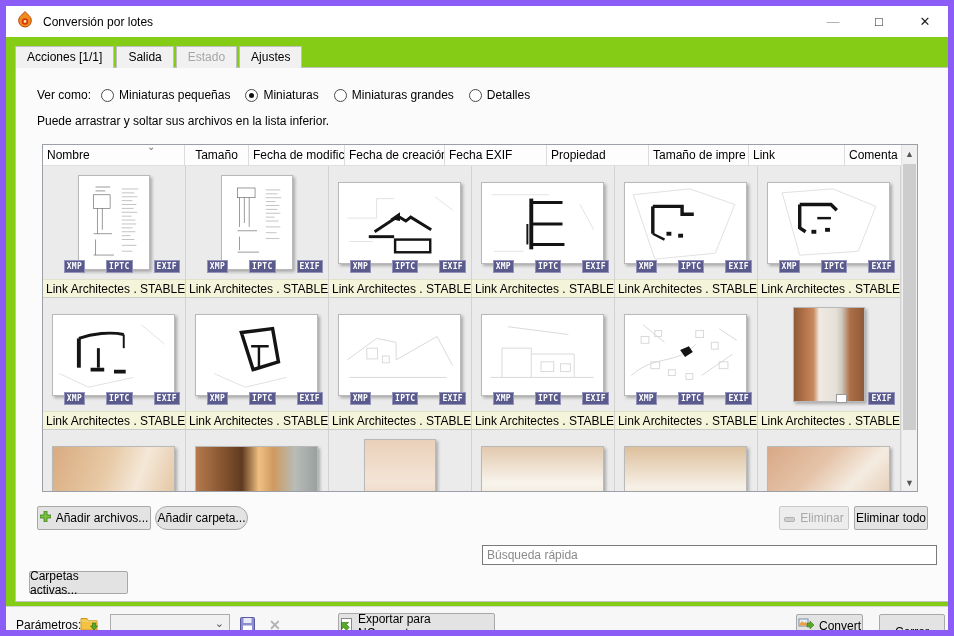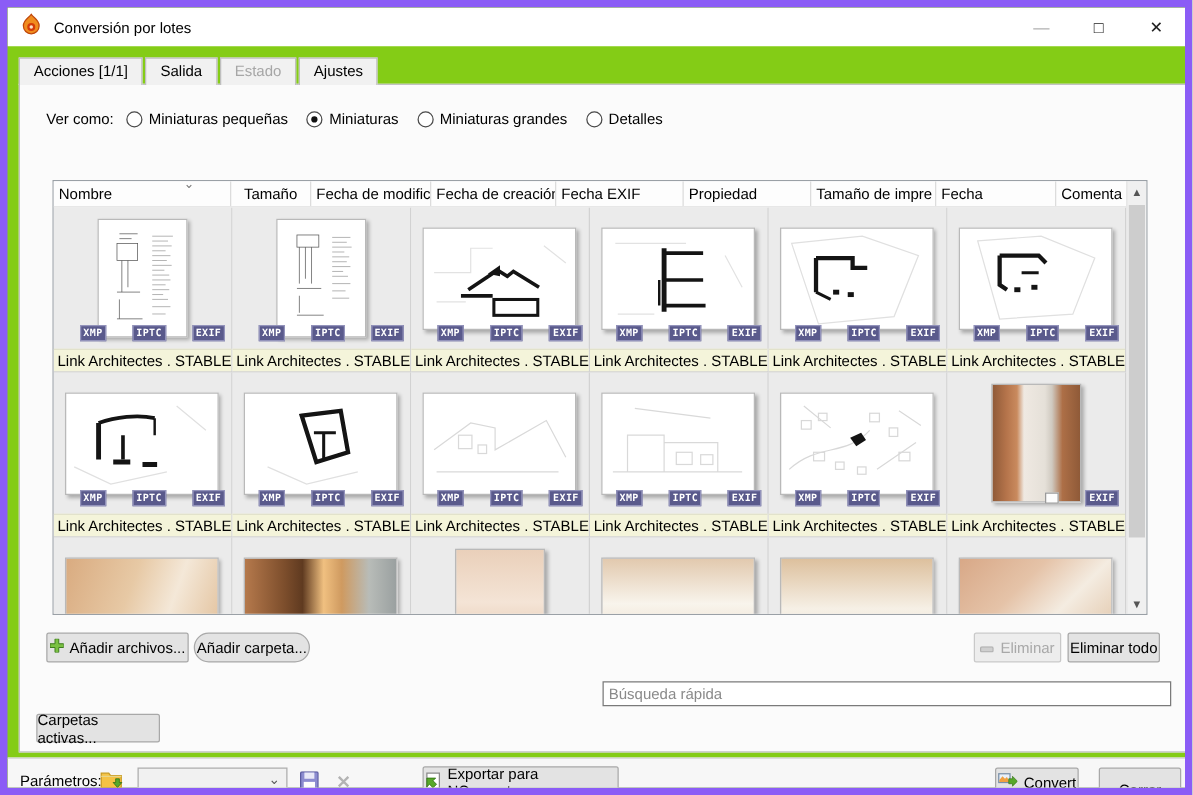--- a/index.html
+++ b/index.html
@@ -102,31 +102,32 @@
           <label class="radio">
             <span class="rb"></span>
             <span>Miniaturas grandes</span>
           </label>
           <label class="radio">
             <span class="rb"></span>
             <span>Detalles</span>
           </label>
         </span>
     </div>
+    <div class="hint">Puede arrastrar y soltar sus archivos en la lista inferior.</div>
 
     <div class="filelist">
       <div class="lheader" id="lheader">
           <div class="hcol" style="width: 142px;"><span>Nombre</span><span class="sort">⌄</span></div>
           <div class="hcol right" style="width: 64px;"><span>Tamaño</span></div>
           <div class="hcol" style="width: 96px;"><span>Fecha de modific</span></div>
           <div class="hcol" style="width: 100px;"><span>Fecha de creación</span></div>
           <div class="hcol" style="width: 102px;"><span>Fecha EXIF</span></div>
           <div class="hcol" style="width: 102px;"><span>Propiedad</span></div>
           <div class="hcol" style="width: 100px;"><span>Tamaño de impre</span></div>
-          <div class="hcol" style="width: 96px;"><span>Fecha</span></div>
+          <div class="hcol" style="width: 96px;"><span>Link</span></div>
           <div class="hcol" style="width: 58px;"><span>Comenta</span></div>
         </div>
       <div class="grid" id="grid">
           <div class="cell">
             <div class="thumbwrap">
               <div class="thumb p">
                 <svg viewBox="0 0 72 95">
                   <g stroke="#555" stroke-width="0.6" fill="none">
                     <path d="M17 11h15M17 15h10"></path>
                     <rect x="15" y="19" width="17" height="14"></rect>

